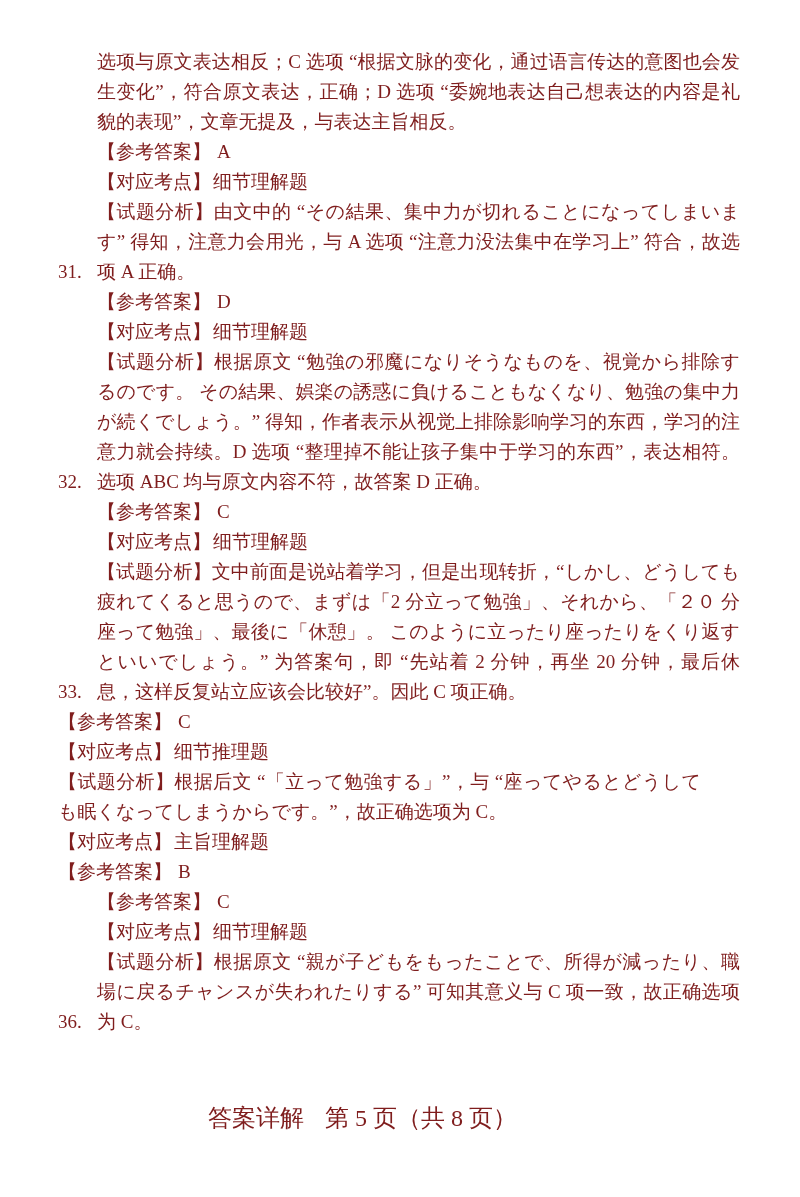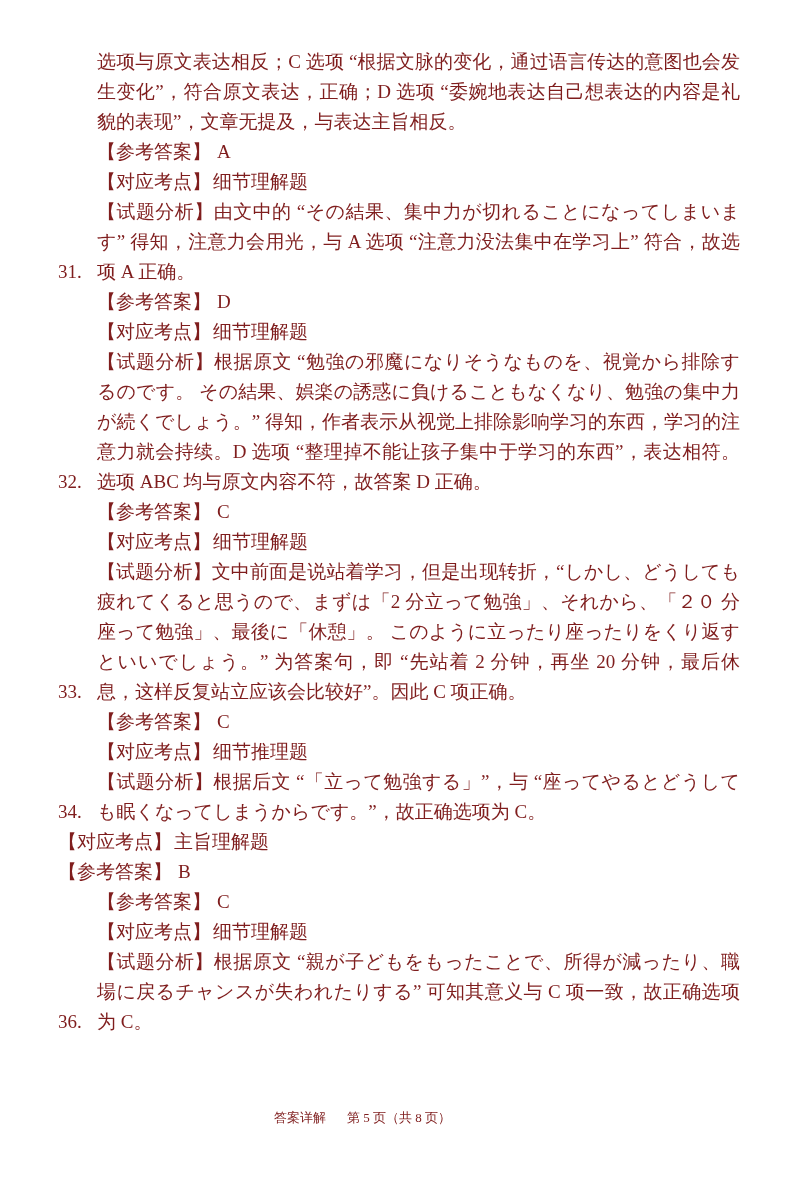--- a/index.html
+++ b/index.html
@@ -40,21 +40,21 @@
     text-align: justify;
   }
   .answer-val { margin-left: 6px; }
   .point-val { margin-left: 2px; }
   .page-footer {
     position: absolute;
     top: 1103px;
     left: 0;
     width: 725px;
     text-align: center;
-    font-size: 13px;
+    font-size: 24px;
   }
   .footer-gap { display: inline-block; width: 21px; }
 </style>
 </head>
 <body>
 
 <div class="page">
   <div class="content">
 
     <p class="cont-para">选项与原文表达相反；C 选项 “根据文脉的变化，通过语言传达的意图也会发生变化”，符合原文表达，正确；D 选项 “委婉地表达自己想表达的内容是礼貌的表现”，文章无提及，与表达主旨相反。</p>
@@ -80,21 +80,20 @@
     <div class="item">
       <div class="item-num">33.</div>
       <div class="item-body">
         <p class="doc-line"><span>【参考答案】</span><span class="answer-val">C</span></p>
         <p class="doc-line"><span>【对应考点】</span><span class="point-val">细节理解题</span></p>
         <p class="analysis-para"><span>【试题分析】</span><span>文中前面是说站着学习，但是出现转折，“しかし、どうしても疲れてくると思うので、まずは「2 分立って勉強」、それから、「２０ 分座って勉強」、最後に「休憩」。 このように立ったり座ったりをくり返すといいでしょう。” 为答案句，即 “先站着 2 分钟，再坐 20 分钟，最后休息，这样反复站立应该会比较好”。因此 C 项正确。</span></p>
       </div>
     </div>
 
     <div class="item">
-      <div class="item-num">34.</div>
       <div class="item-body">
         <p class="doc-line"><span>【参考答案】</span><span class="answer-val">C</span></p>
         <p class="doc-line"><span>【对应考点】</span><span class="point-val">细节推理题</span></p>
         <p class="analysis-para"><span>【试题分析】</span><span>根据后文 “「立って勉強する」”，与 “座ってやるとどうしても眠くなってしまうからです。”，故正确选项为 C。</span></p>
       </div>
     </div>
 
     <div class="item">
       <div class="item-body">
         <p class="doc-line"><span>【对应考点】</span><span class="point-val">主旨理解题</span></p>

